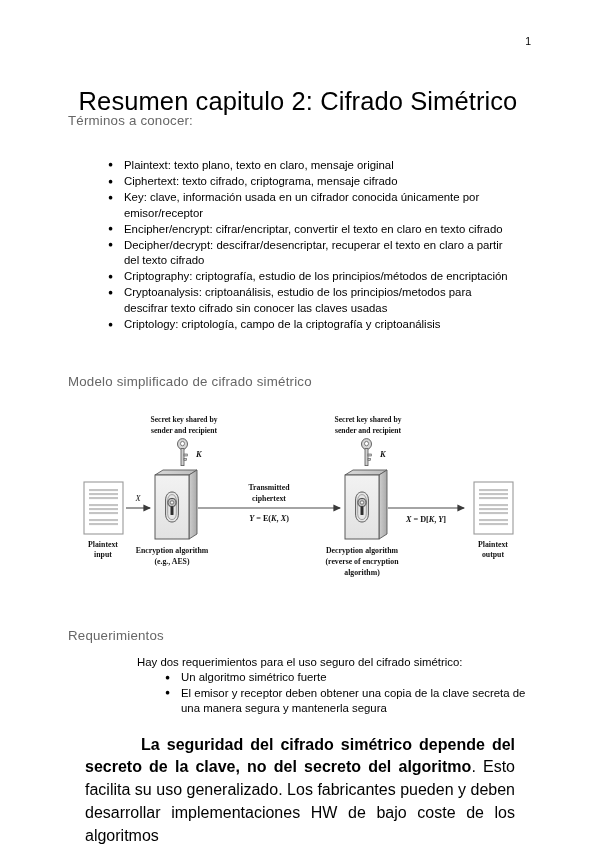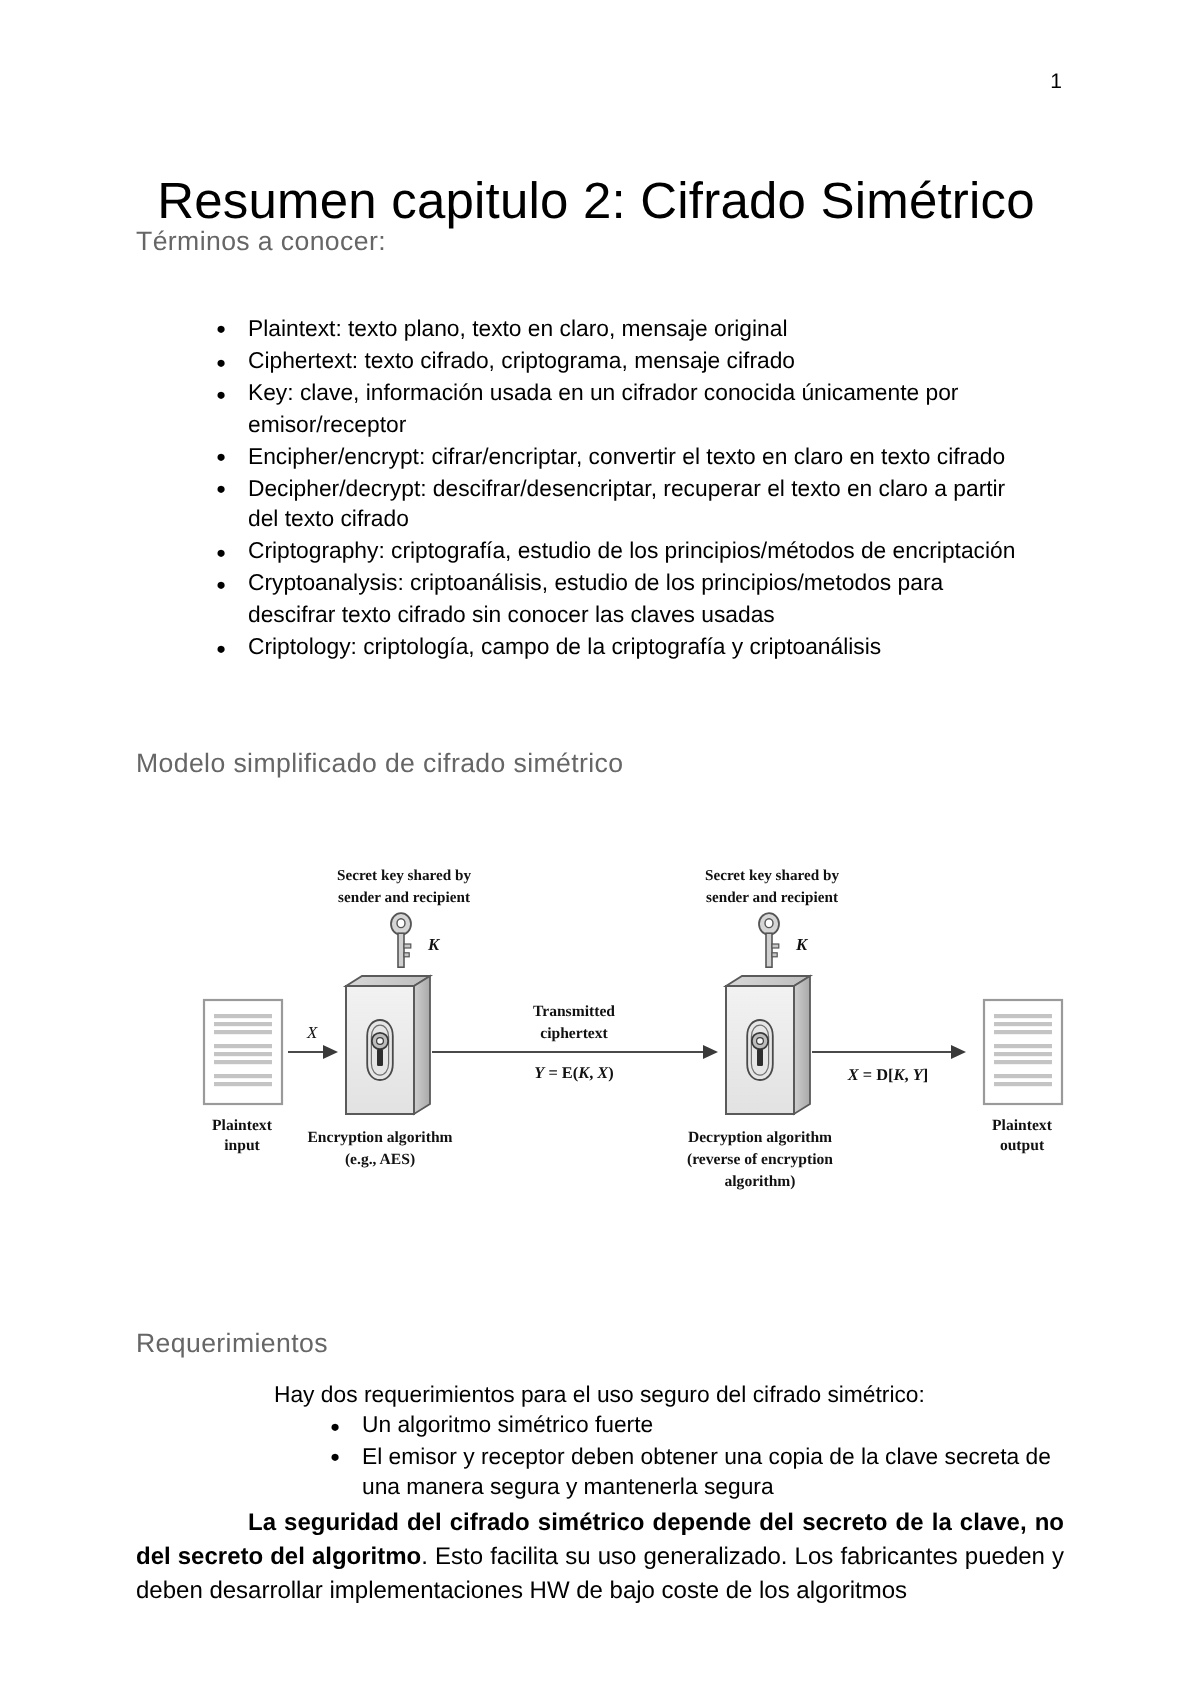--- a/index.html
+++ b/index.html
@@ -89,21 +89,21 @@
     font-size: 8.4px;
     line-height: 1.9;
     color: #000;
   }
 
   
   .figure-wrap {
     position: relative;
     width: 464px;
     height: 200px;
-    margin: 18px;
+    margin: 0;
   }
   .figure {
     position: absolute;
     left: 0;
     top: 0;
     width: 464px;
     height: 200px;
   }
 
   
@@ -128,24 +128,24 @@
   }
   ul.sub-bullets > li::before {
     content: "\25CF";
     position: absolute;
     left: 97px;
     top: -0.5px;
     font-size: 8.4px;
     line-height: 1.9;
   }
   .final-para {
-    margin: 0;
+    margin: 17px;
     text-align: justify;
     text-indent: 56px;
-    font-size: 12px;
+    font-size: 16px;
     line-height: 1.42;
   }
   .final-para b { font-weight: 700; }
 
   .spacer-sm { height: 10px; }
   .spacer-md { height: 18px; }
   .spacer-lg { height: 26px; }
 </style>
 </head>
 <body>

